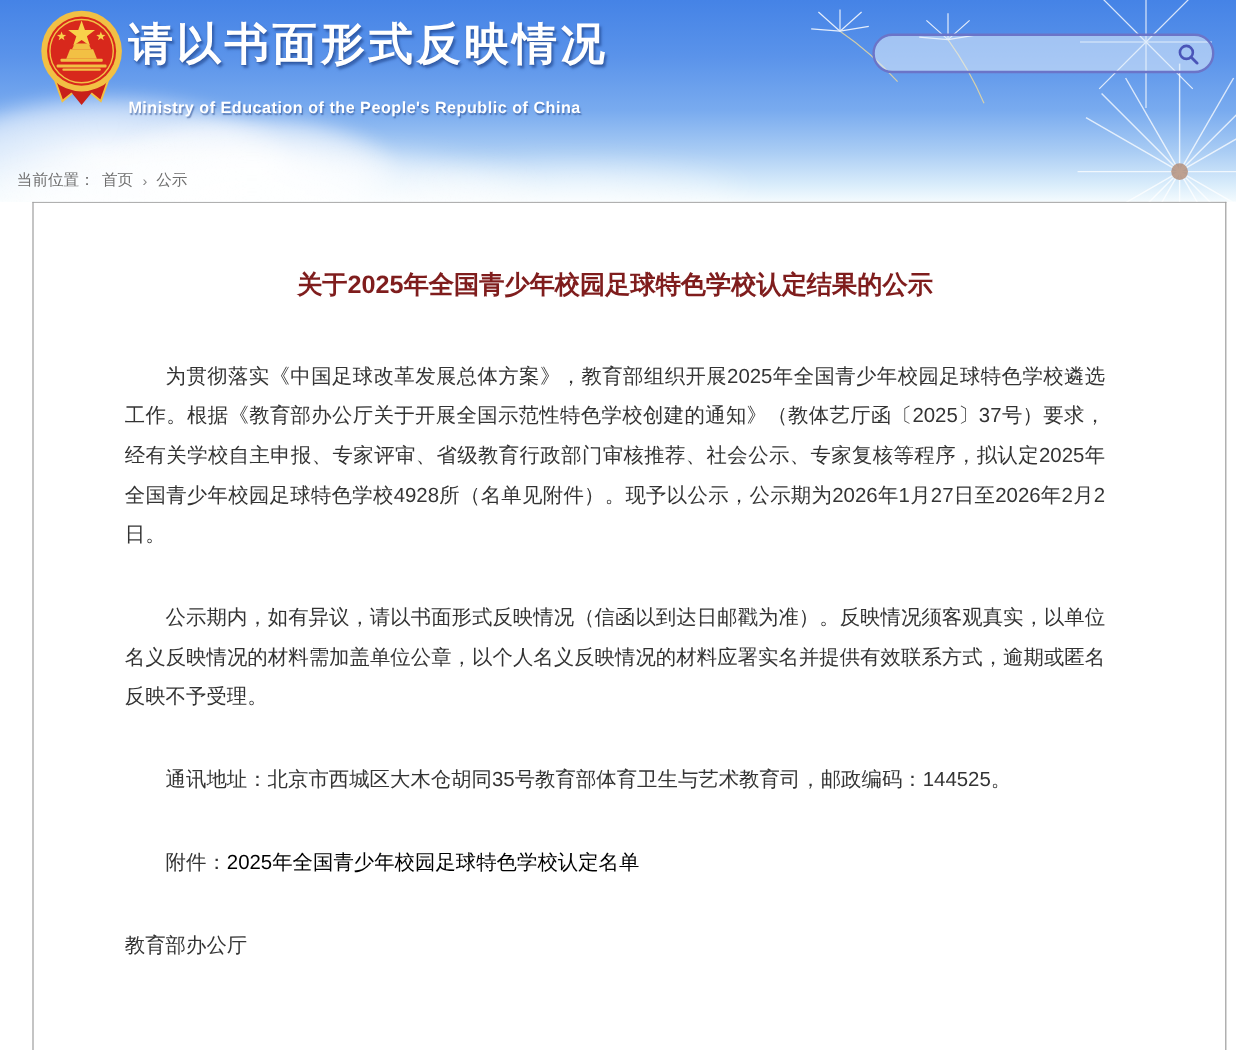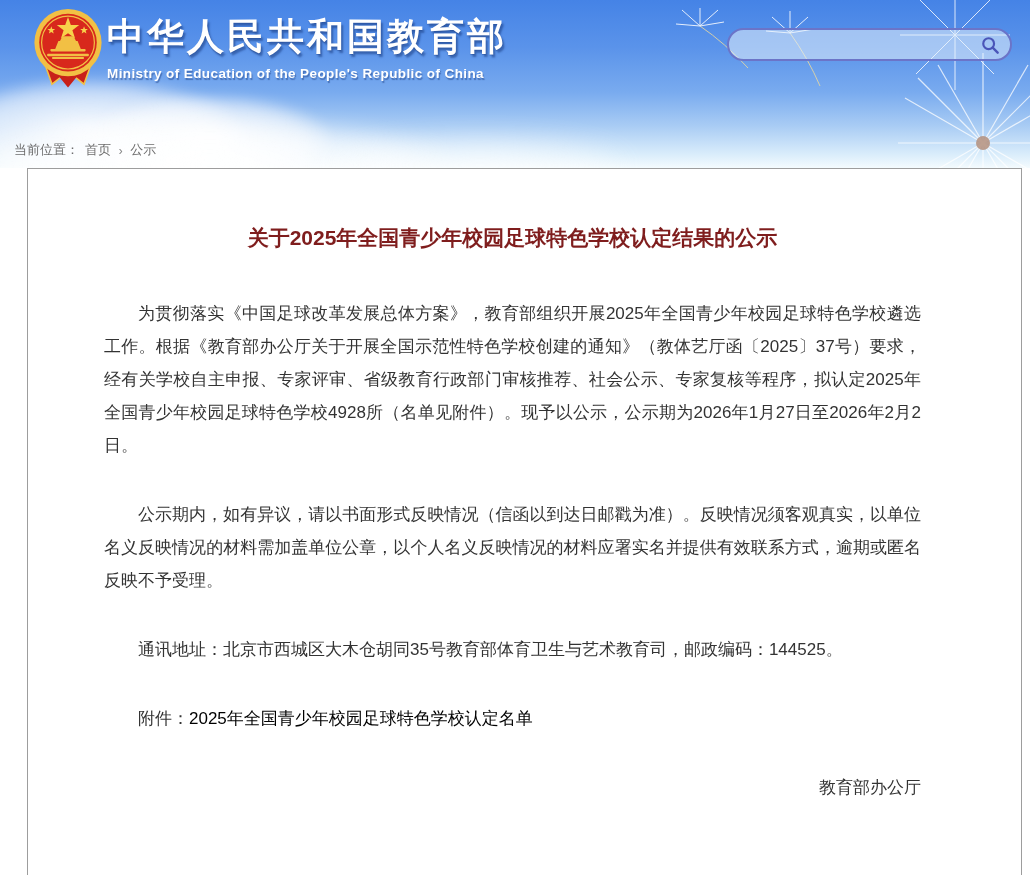--- a/index.html
+++ b/index.html
@@ -21,21 +21,21 @@
 
   .emblem { position:absolute; left:28px; top:7px; width:80px; height:84px; }
 
   .brand { position:absolute; left:107px; top:12px; }
   .brand-title {
     color:#fff; font-weight:bold; font-size:37px; letter-spacing:3px;
     text-shadow:2px 3px 2px rgba(25,60,130,.55), 0 1px 1px rgba(25,60,130,.4);
     white-space:nowrap;
   }
   .brand-sub {
-    margin-top:4px; color:#fff; font-weight:bold; font-size:13.5px; letter-spacing:.4px;
+    margin-top:20px; color:#fff; font-weight:bold; font-size:13.5px; letter-spacing:.4px;
     text-shadow:1px 2px 1px rgba(25,60,130,.5); white-space:nowrap;
   }
 
   .searchbox {
     position:absolute; right:18px; top:28px; width:285px; height:33px;
     border:2px solid #6b74c8; border-radius:17px;
     background:rgba(228,240,252,.55);
     display:flex; align-items:center;
   }
   .searchbox input {
@@ -60,21 +60,21 @@
   }
   .doc-title {
     text-align:center; font-size:21px; line-height:30px; font-weight:bold; color:#7f1d1d;
     margin:0 0 44px 0;
   }
   .doc { font-size:17px; color:#333; }
   .doc p { line-height:33px;margin-top:36px; }
   .para { text-align:justify; text-indent:2em; margin:0 0 28px 0; }
   .line { text-indent:2em; margin:0 0 33px 0; }
   .attach a { color:#000000; text-decoration:none; cursor:pointer; }
-  .sig  { text-align:right; text-indent:0; margin:0 0 31px 0; }
+  .sig  { text-indent:0; margin:0 0 31px 0; }
 </style>
 </head>
 <body>
 
 <div class="banner">
   <div class="cloud c1"></div>
   <div class="cloud c2"></div>
   <div class="cloud c3"></div>
   <div class="cloud c4"></div>
 
@@ -147,21 +147,21 @@
     <g fill="#f2c044">
       <rect x="24" y="58" width="52" height="3" rx="1"></rect>
       <rect x="28" y="52" width="44" height="3" rx="1"></rect>
       <path d="M34 52 L38 42 L62 42 L66 52 Z"></path>
       <path d="M40 42 L43 36 L57 36 L60 42 Z"></path>
       <rect x="30" y="62" width="40" height="2.5" rx="1"></rect>
     </g>
   </svg>
 
   <div class="brand">
-    <div class="brand-title">中华人民共和国教育部</div>
+    <div class="brand-title">请以书面形式反映情况</div>
     <div class="brand-sub">Ministry of Education of the People's Republic of China</div>
   </div>
 
   <div class="searchbox">
     <input type="text" placeholder="" style="">
     <button class="search-btn">
       <svg width="18" height="18" viewBox="0 0 20 20">
         <circle cx="8.5" cy="8.5" r="6" fill="none" stroke="#4a55b8" stroke-width="2.4"></circle>
         <line x1="13" y1="13" x2="18.5" y2="18.5" stroke="#4a55b8" stroke-width="2.6" stroke-linecap="round"></line>
       </svg>

